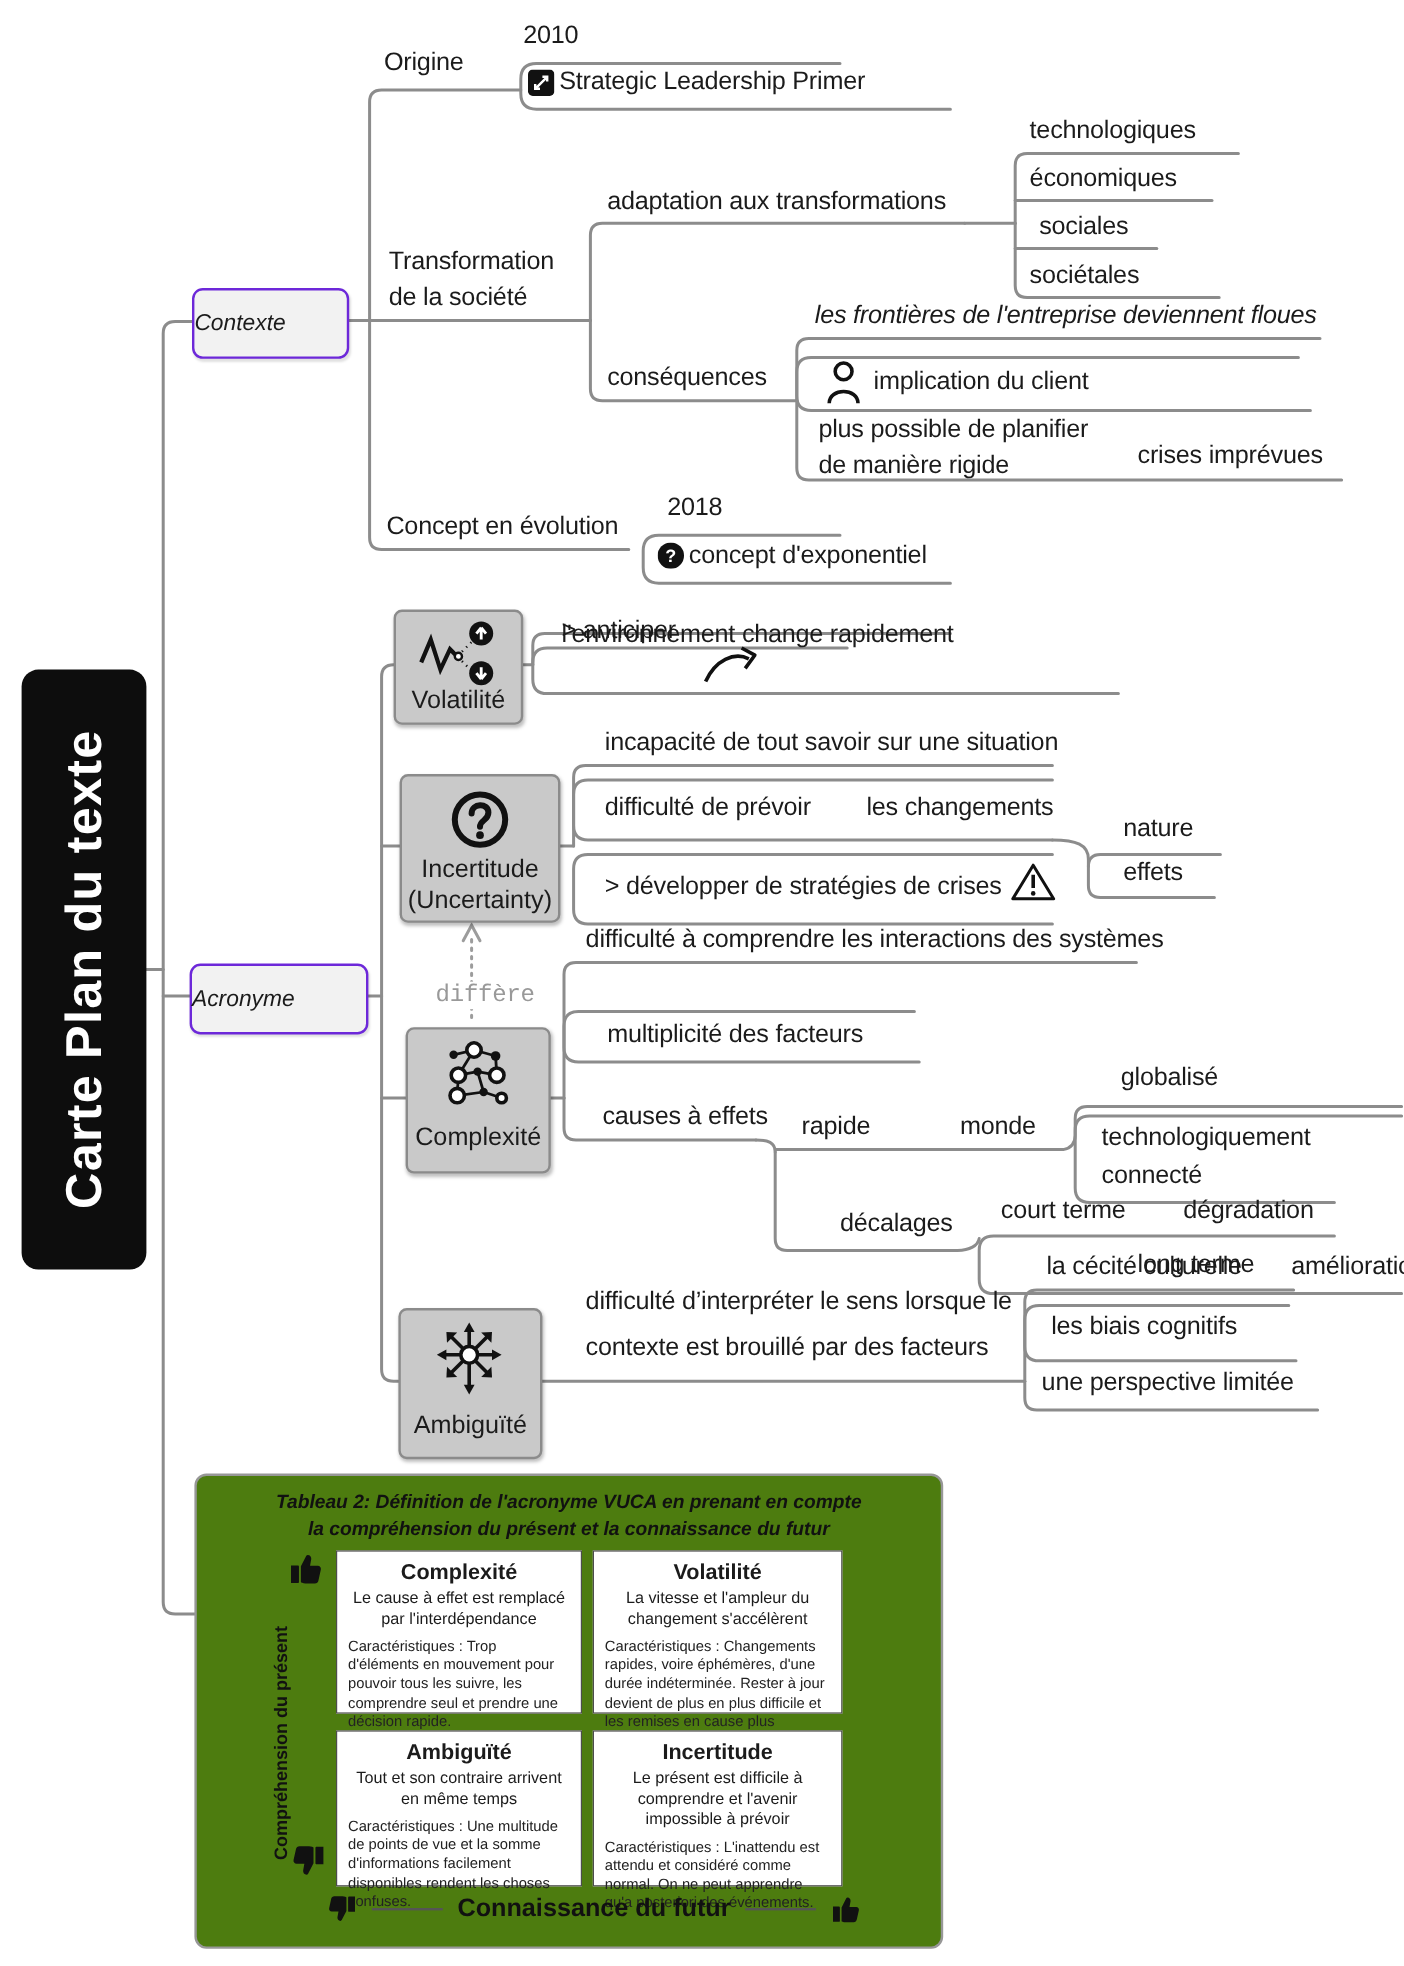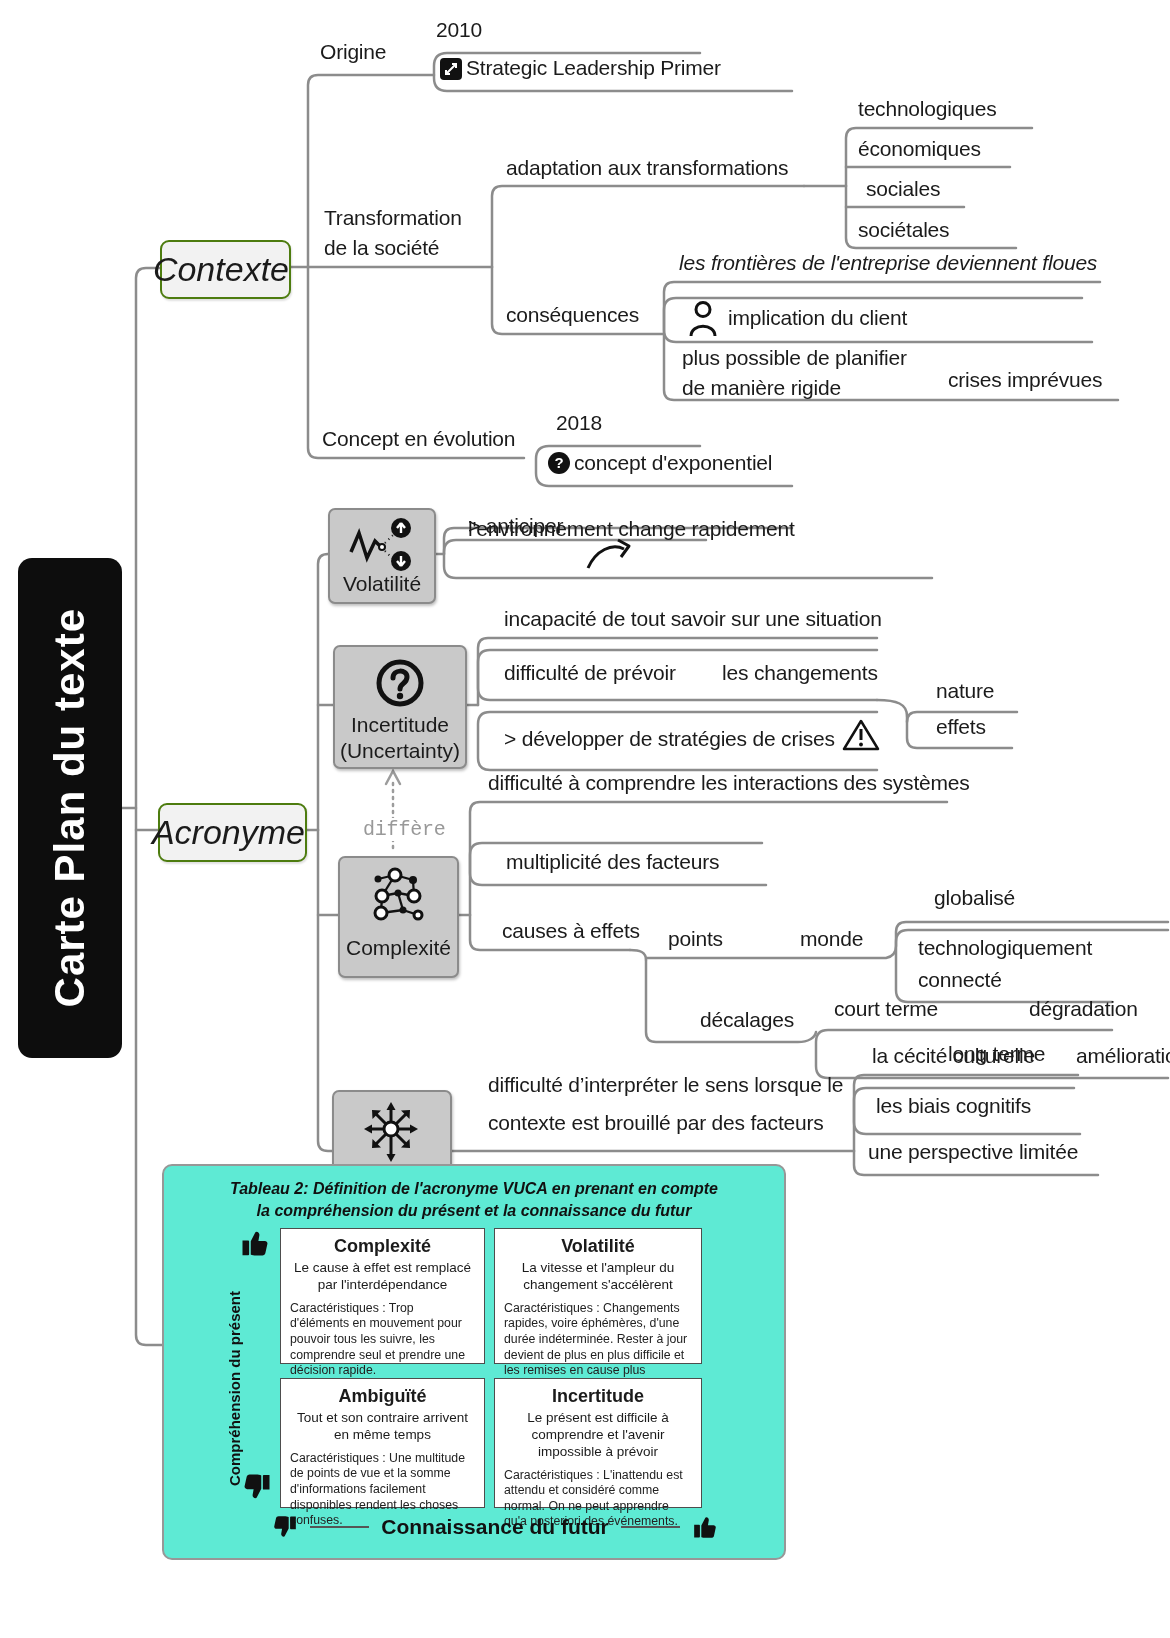--- a/index.html
+++ b/index.html
@@ -6,28 +6,28 @@
   .stage{position:relative;width:1170px;height:1638px;background:#fff;overflow:hidden;
          font-family:"Liberation Sans",sans-serif;color:#1b1b1b;}
   .wires{position:absolute;left:0;top:0;z-index:0;}
   .lbl{position:absolute;font-size:21px;white-space:nowrap;z-index:2;letter-spacing:-.2px;}
   .small{font-size:20px;}
   .gray{color:#999;background:#fff;padding:0 3px;}
   .banner{position:absolute;left:18px;top:558px;width:104px;height:500px;background:#0d0d0d;
           border-radius:14px;display:flex;align-items:center;justify-content:center;z-index:2;}
   .banner span{writing-mode:vertical-rl;transform:rotate(180deg);color:#fff;font-weight:bold;
           font-size:42px;letter-spacing:1px;}
-  .node-main{position:absolute;background:#f2f2f2;border:2px solid #4d7c0f;border-radius:9px;
-          display:flex;align-items:center;justify-content:flex-end;font-style:italic;font-size:34px;
+  .node-main{position:absolute;background:#f2f2f2;border:2px solid #6d28d9;border-radius:9px;
+          display:flex;align-items:center;justify-content:flex-start;font-style:italic;font-size:19px;
           z-index:2;box-shadow:1px 2px 2px rgba(0,0,0,.12);}
   .node-cat{position:absolute;background:#c9c9c9;border:2px solid #8b8b8b;border-radius:7px;
           z-index:2;box-shadow:1px 2px 3px rgba(0,0,0,.25);}
   .cat-label{position:absolute;left:0;width:100%;text-align:center;font-size:21px;}
   .icon{position:absolute;z-index:3;}
-  .panel{position:absolute;left:162px;top:1164px;width:620px;height:392px;background:#5eead4;
+  .panel{position:absolute;left:162px;top:1228px;width:620px;height:392px;background:#4d7c0f;
           border:2px solid #979797;border-radius:10px;z-index:2;}
   .ptitle{position:absolute;left:0;width:100%;text-align:center;font-weight:bold;font-style:italic;
           font-size:16px;color:#111;}
   .quad{position:absolute;background:#fff;border:1.5px solid #4d4d4d;padding:5px 9px;box-sizing:border-box;}
   .qtitle{text-align:center;font-weight:bold;font-size:18px;margin:2px 0 3px 0;}
   .qdef{text-align:center;font-size:13.5px;line-height:1.25;}
   .qcar{font-size:12.3px;line-height:1.27;margin-top:7px;color:#222;}
   .yaxis{position:absolute;left:62px;top:95px;height:255px;display:flex;align-items:center;z-index:3;}
   .yaxis span{writing-mode:vertical-rl;transform:rotate(180deg);font-weight:bold;font-size:15px;color:#111;}
   .xaxis{position:absolute;left:108px;top:348px;width:446px;display:flex;align-items:center;gap:12px;z-index:3;}
@@ -207,28 +207,28 @@
       <circle cx="46" cy="30" r="6" fill="#fff" stroke="#111" stroke-width="3"></circle>
       <circle cx="13" cy="47" r="6" fill="#fff" stroke="#111" stroke-width="3"></circle>
       <circle cx="35" cy="44" r="3.5" fill="#111"></circle>
       <circle cx="50" cy="49" r="4" fill="#fff" stroke="#111" stroke-width="3"></circle>
     </svg>
     <div class="cat-label" style="top:78px;">Complexité</div>
   </div>
   <div class="lbl" style="left:488px;top:771px;">difficulté à comprendre les interactions des systèmes</div>
   <div class="lbl" style="left:506px;top:850px;">multiplicité des facteurs</div>
   <div class="lbl" style="left:502px;top:919px;">causes à effets</div>
-  <div class="lbl" style="left:668px;top:927px;">points</div>
+  <div class="lbl" style="left:668px;top:927px;">rapide</div>
   <div class="lbl" style="left:800px;top:927px;">monde</div>
   <div class="lbl" style="left:934px;top:886px;">globalisé</div>
   <div class="lbl" style="left:918px;top:936px;">technologiquement</div>
   <div class="lbl" style="left:918px;top:968px;">connecté</div>
   <div class="lbl" style="left:700px;top:1008px;">décalages</div>
   <div class="lbl" style="left:834px;top:997px;">court terme</div>
-  <div class="lbl" style="left:986px;top:997px;margin-left:43px;">dégradation</div>
+  <div class="lbl" style="left:986px;top:997px;">dégradation</div>
   <div class="lbl" style="left:948px;top:1042px;">long terme</div>
   <div class="lbl" style="left:1076px;top:1044px;">amélioration</div>
 
   <div class="node-cat" style="left:332px;top:1090px;width:116px;height:122px;">
     <svg class="icon" style="left:28px;top:8px;" width="58" height="64" viewBox="0 0 58 64">
       <g stroke="#111" stroke-width="3">
         <line x1="29" y1="29" x2="29" y2="8"></line>
           <line x1="29" y1="29" x2="29" y2="56"></line>
         <line x1="29" y1="29" x2="8" y2="29"></line>
           <line x1="29" y1="29" x2="50" y2="29"></line>

